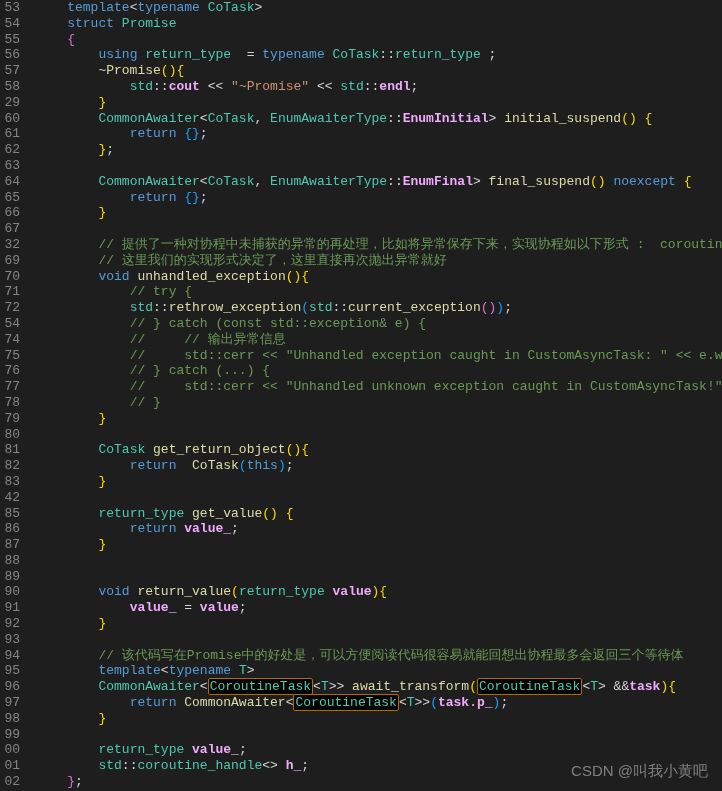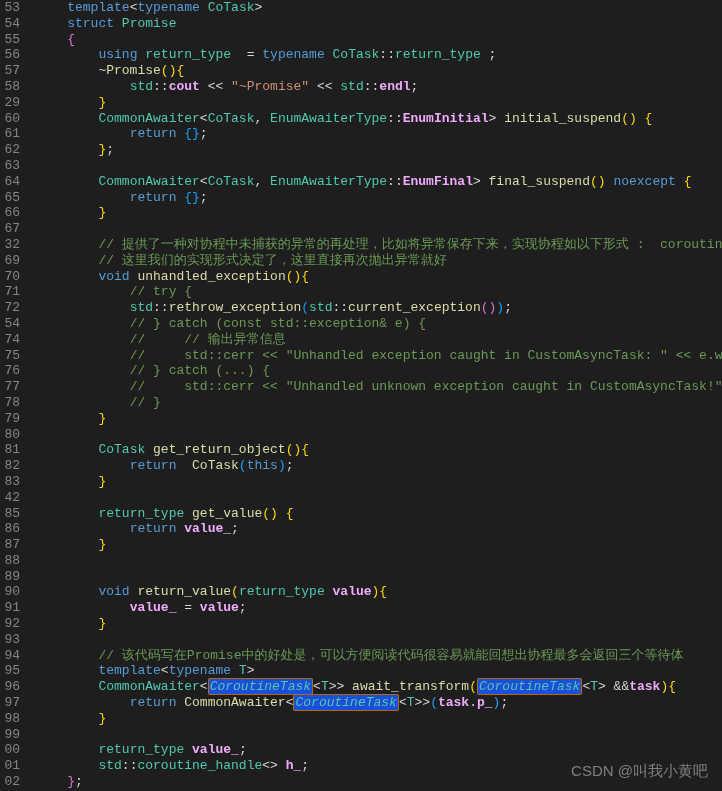--- a/index.html
+++ b/index.html
@@ -12,21 +12,21 @@
 .kw { color:#569cd6;margin-top:28px; }
 .type { color:#4ec9b0; }
 .fn { color:#dcdcaa; }
 .str { color:#ce9178; }
 .cmt { color:#6a9955; }
 .op { color:#d4d4d4; }
 .var { color:#f0abfc;font-weight:bold; }
 .brace { color:#da70d6; }
 .brace2 { color:#ffd700; }
 .brace3 { color:#179fff; }
-.hl { background:#1d4ed8; border:1px solid #b36b00; border-radius:2px; padding:0 1px;font-style:italic; }
+.hl { background:#000000; border:1px solid #b36b00; border-radius:2px; padding:0 1px; }
 .watermark { position:absolute; bottom:10px; right:14px; color:#a0a0a0; font-family:Arial,sans-serif; font-size:15px; opacity:.75;text-align:center; }
 </style>
 </head>
 <body>
 
 <div class="editor">
   <div class="gutter" id="gutter">
       <div>53</div>
       <div>54</div>
       <div>55</div>

